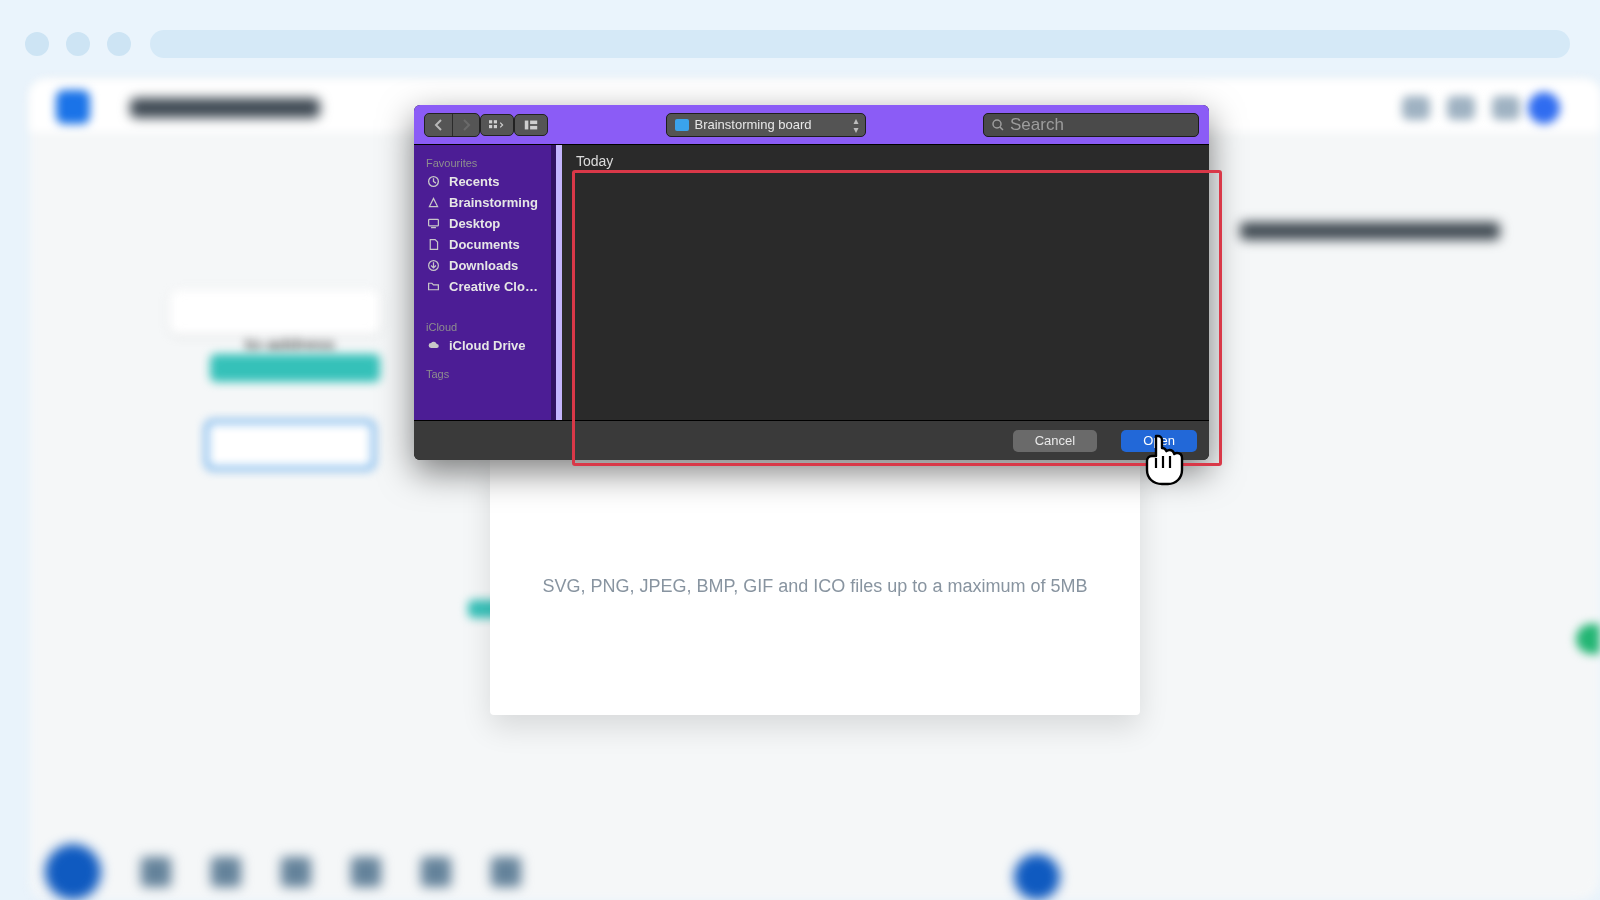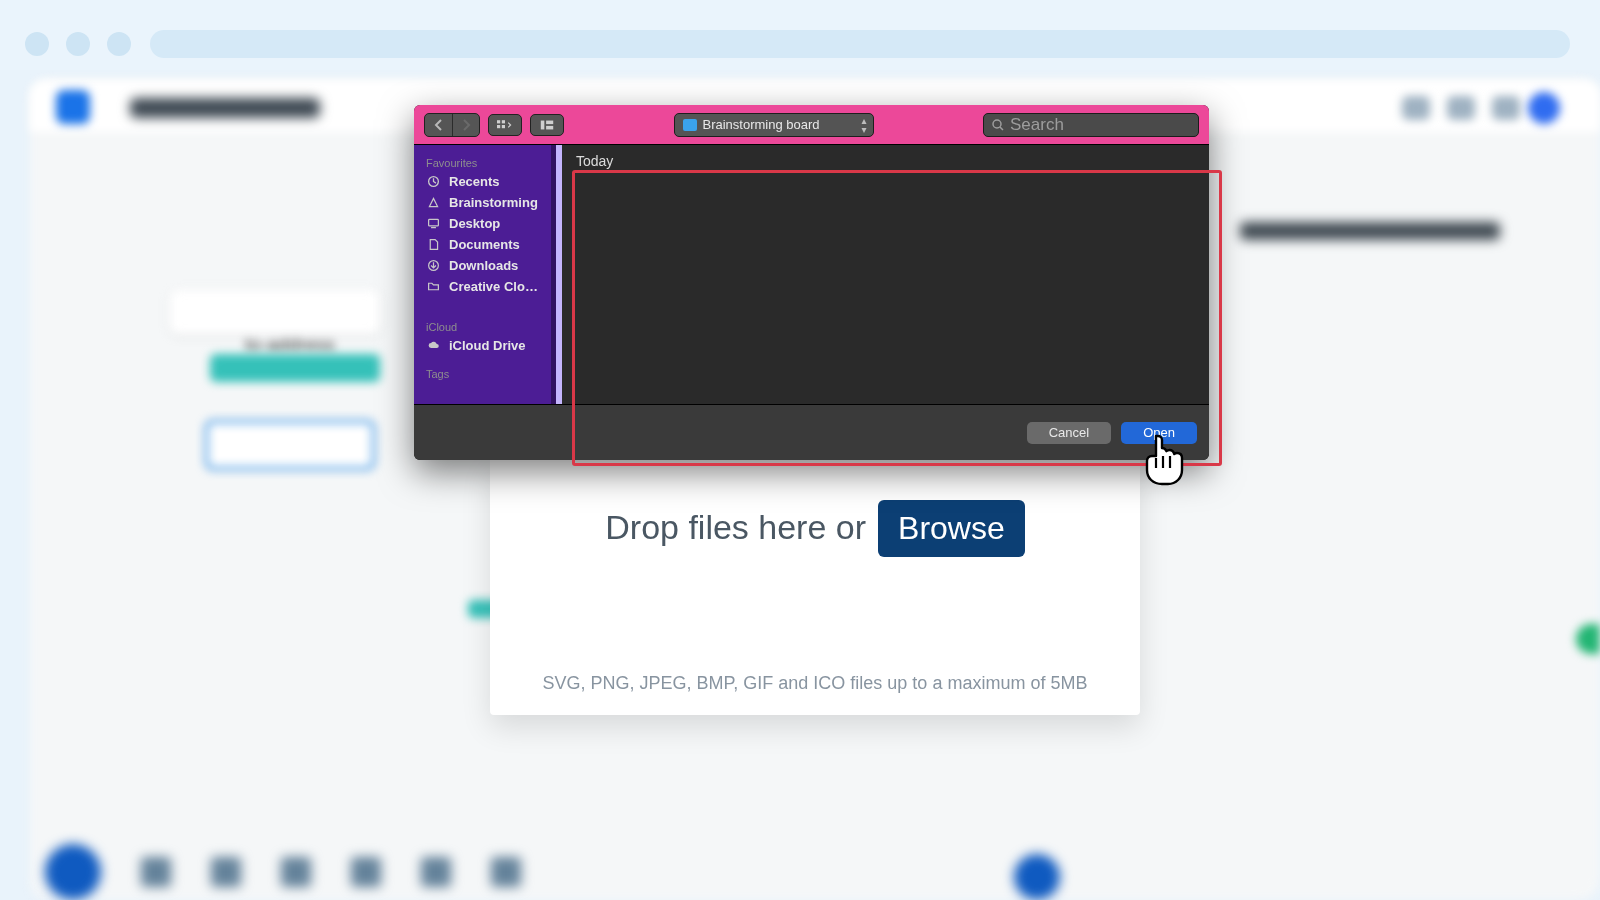--- a/index.html
+++ b/index.html
@@ -33,21 +33,21 @@
   .dock-q     { position: absolute; right: 540px; bottom: 0; width: 46px; height: 46px; border-radius: 50%; background: #0f5ac0; filter: blur(6px); }
 
   
   .upload-card { position: absolute; left: 490px; top: 460px; width: 650px; height: 255px; background: #ffffff; border-radius: 0 0 4px 4px; box-shadow: 0 12px 30px rgba(0,0,0,0.12); display: flex; flex-direction: column; align-items: center; }
   .upload-line { margin-top: 40px; font-size: 34px; color: #4a5763; display: flex; align-items: baseline; gap: 12px; }
   .browse-btn  { background: #0c3f74; color: #fff; padding: 10px 20px; border-radius: 6px; font-size: 32px; font-weight: 400; }
   .upload-hint { margin-top: 116px; color: #8894a0; font-size: 18px; }
 
   
   .mac-dialog { position: absolute; left: 414px; top: 105px; width: 795px; height: 355px; background: #1b1b1b; border-radius: 6px; box-shadow: 0 12px 34px rgba(0,0,0,0.5); overflow: hidden; }
-  .mac-toolbar { height: 40px; background: #ec4899; border-bottom: 1px solid #000; display: flex; align-items: center; padding: 0 10px; gap: 8px; }
+  .mac-toolbar { height: 40px; background: #8b5cf6; border-bottom: 1px solid #000; display: flex; align-items: center; padding: 0 10px; }
   .nav-seg    { display: flex; background: #555; border-radius: 5px; overflow: hidden; border: 1px solid #222; }
   .nav-btn    { width: 27px; height: 22px; display:flex; align-items:center; justify-content:center; color:#b8b8b8; }
   .nav-btn svg { width: 10px; height: 12px; }
   .nav-btn + .nav-btn { border-left: 1px solid #2b2b2b; }
   .nav-btn.dis { color:#6a6a6a; }
   .seg-btn    { height: 22px; padding: 0 8px; background: #555; border-radius:5px; border:1px solid #222; display:flex; align-items:center; justify-content:center; color:#cfcfcf; }
   .seg-btn svg { width: 16px; height: 12px; }
   .folder-pop { margin-left: auto; margin-right: auto; height: 24px; min-width: 200px; padding: 0 24px 0 8px; background: #545454; border: 1px solid #1e1e1e; border-radius: 5px; color: #e8e8e8; font-size: 13px; display:flex; align-items:center; gap:6px; position:relative; }
   .folder-pop .chev { position:absolute; right:6px; top:2px; font-size:10px; line-height:9px; color:#bdbdbd; display:flex; flex-direction:column; }
   .folder-swatch { width: 14px; height: 12px; background: #3aa3ec; border-radius: 2px; }
@@ -69,21 +69,21 @@
   .thumb-img  { width:58px; height:40px; background:#f7f7f7; display:flex; }
   .thumb-l    { width:18px; background:#e8e8e8; }
   .thumb-r    { flex:1; padding:3px; display:flex; flex-direction:column; gap:2px; }
   .thumb-r i  { display:block; height:3px; background:#cdbd6f; border-radius:1px; }
   .thumb-r i.g { background:#73c38f; }
   .thumb-name { margin-top:6px; background:#0a63d6; color:#fff; font-size:12px; padding:1px 3px; border-radius:3px; display:inline-flex; align-items:center; gap:4px; line-height:1.2; flex-direction:column; }
   .thumb-name .r1 { display:flex; align-items:center; gap:4px; }
   .status-dot { width:9px; height:9px; border-radius:50%; background:#0fb3ff; border:1px solid #0a63d6; }
   .thumb-dim  { margin-top:2px; color:#286bd1; font-size:11px; }
 
-  .mac-footer { position:absolute; left:0; right:0; bottom:0; height:56px; background:#3a3a3a; border-top:1px solid #000; display:flex; align-items:center; justify-content:flex-end; gap:10px; padding:4px 12px; }
+  .mac-footer { position:absolute; left:0; right:0; bottom:0; height:40px; background:#3a3a3a; border-top:1px solid #000; display:flex; align-items:center; justify-content:flex-end; gap:24px; padding:4px 12px; }
   .btn        { height:22px; padding:0 22px; border-radius:5px; font-size:13px; display:flex; align-items:center; }
   .btn-cancel { background:#6a6a6a; color:#e9e9e9; }
   .btn-open   { background:#2268d8; color:#fff; }
 
   
   .red-hl { position:absolute; left:572px; top:170px; width:650px; height:296px; border:3px solid #d93848; border-radius:3px; pointer-events:none; }
 
   
   .cursor { position:absolute; left:1138px; top:432px; width:46px; height:56px; }
   .cursor svg { width:100%; height:100%; }
@@ -122,24 +122,20 @@
   <div class="dock-item"></div>
   <div class="dock-item"></div>
   <div class="dock-item"></div>
   <div class="dock-item"></div>
   <div class="dock-item"></div>
   <div class="dock-item"></div>
 </div>
 <div class="dock-q"></div>
 
 <div class="upload-card">
-  <div class="upload-line">
-    <span>Drop files here or</span>
-    <span class="browse-btn">Browse</span>
-  </div>
   <div class="upload-hint">SVG, PNG, JPEG, BMP, GIF and ICO files up to a maximum of 5MB</div>
 </div>
 
 <div class="mac-dialog">
   <div class="mac-toolbar">
     <div class="nav-seg">
       <div class="nav-btn">
         <svg viewBox="0 0 10 12">
             <path d="M7 1 L2 6 L7 11" fill="none" stroke="currentColor" stroke-width="2"></path>
           </svg>

